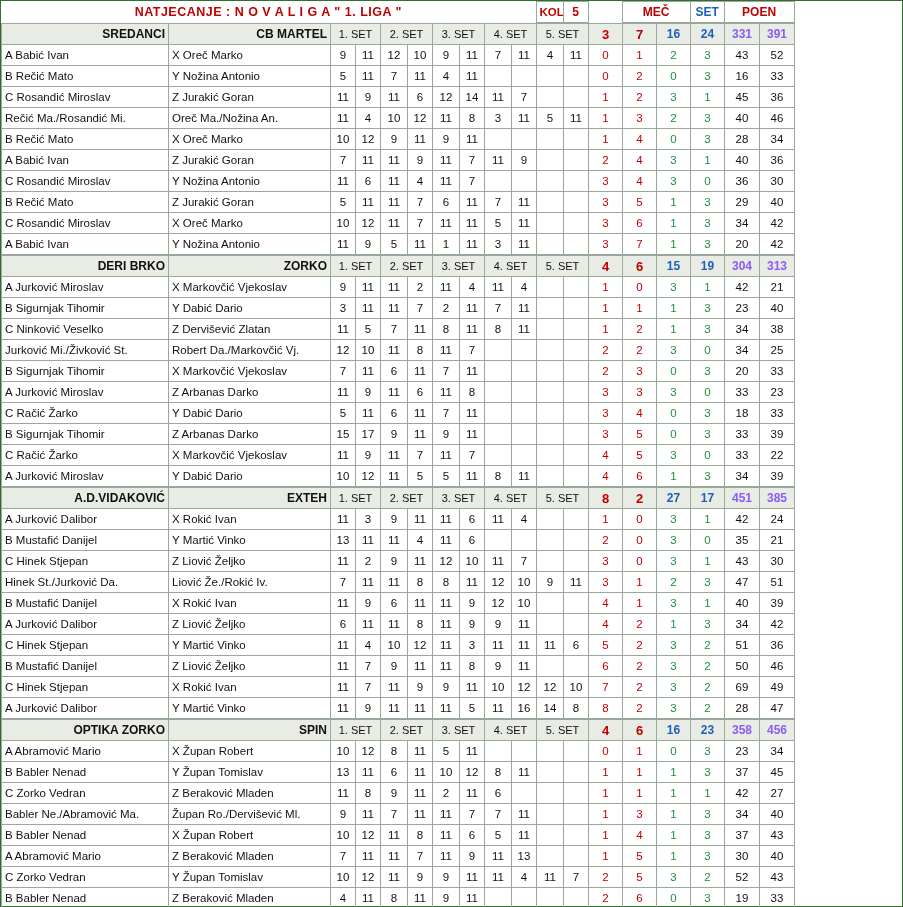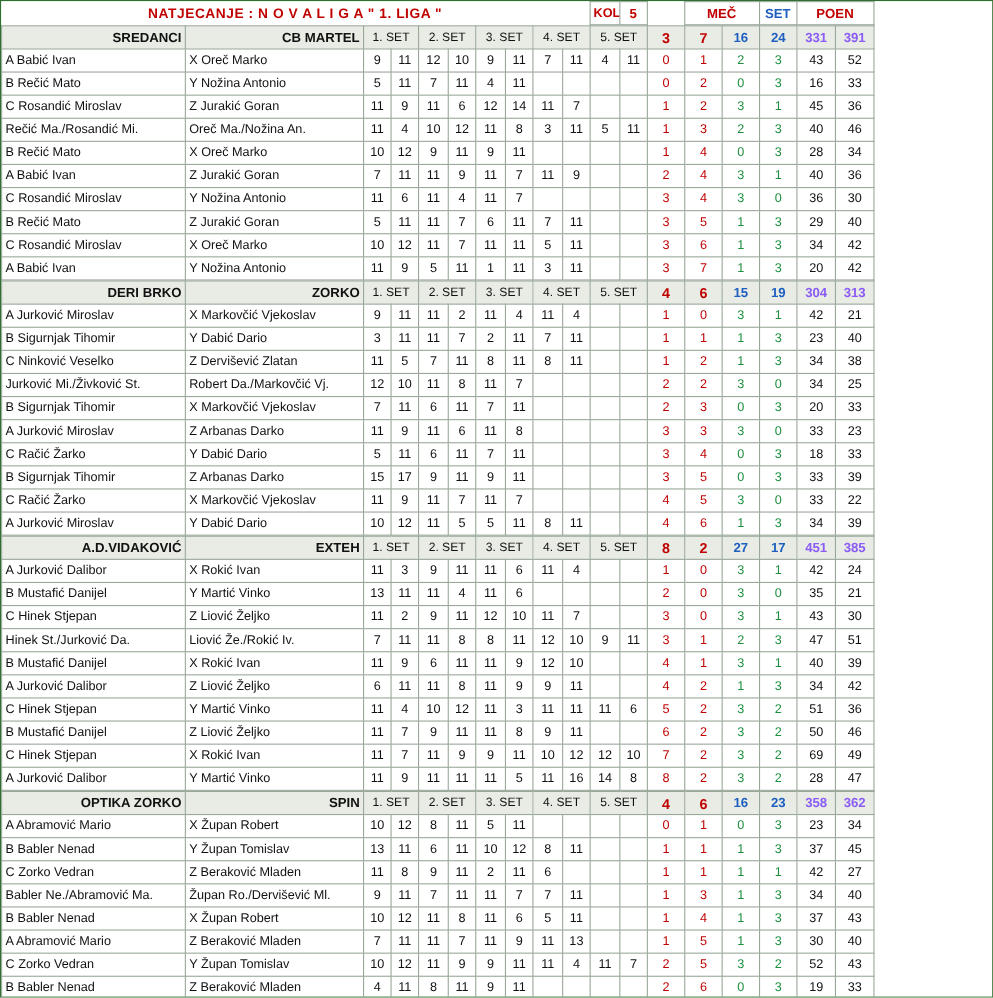--- a/index.html
+++ b/index.html
@@ -812,21 +812,21 @@
             <td class="setlbl" colspan="2">1. SET</td>
             <td class="setlbl" colspan="2">2. SET</td>
             <td class="setlbl" colspan="2">3. SET</td>
             <td class="setlbl" colspan="2">4. SET</td>
             <td class="setlbl" colspan="2">5. SET</td>
             <td class="mec">4</td>
             <td class="mec">6</td>
             <td class="set">16</td>
             <td class="set">23</td>
             <td class="poen">358</td>
-            <td class="poen">362</td>
+            <td class="poen">456</td>
           </tr>
           <tr>
             <td class="name">A  Abramović Mario</td>
             <td class="name">X  Župan Robert</td>
             <td class="sc">10</td>
             <td class="sc">12</td>
             <td class="sc dash">8</td>
             <td class="sc">11</td>
             <td class="sc dash">5</td>
             <td class="sc">11</td>

